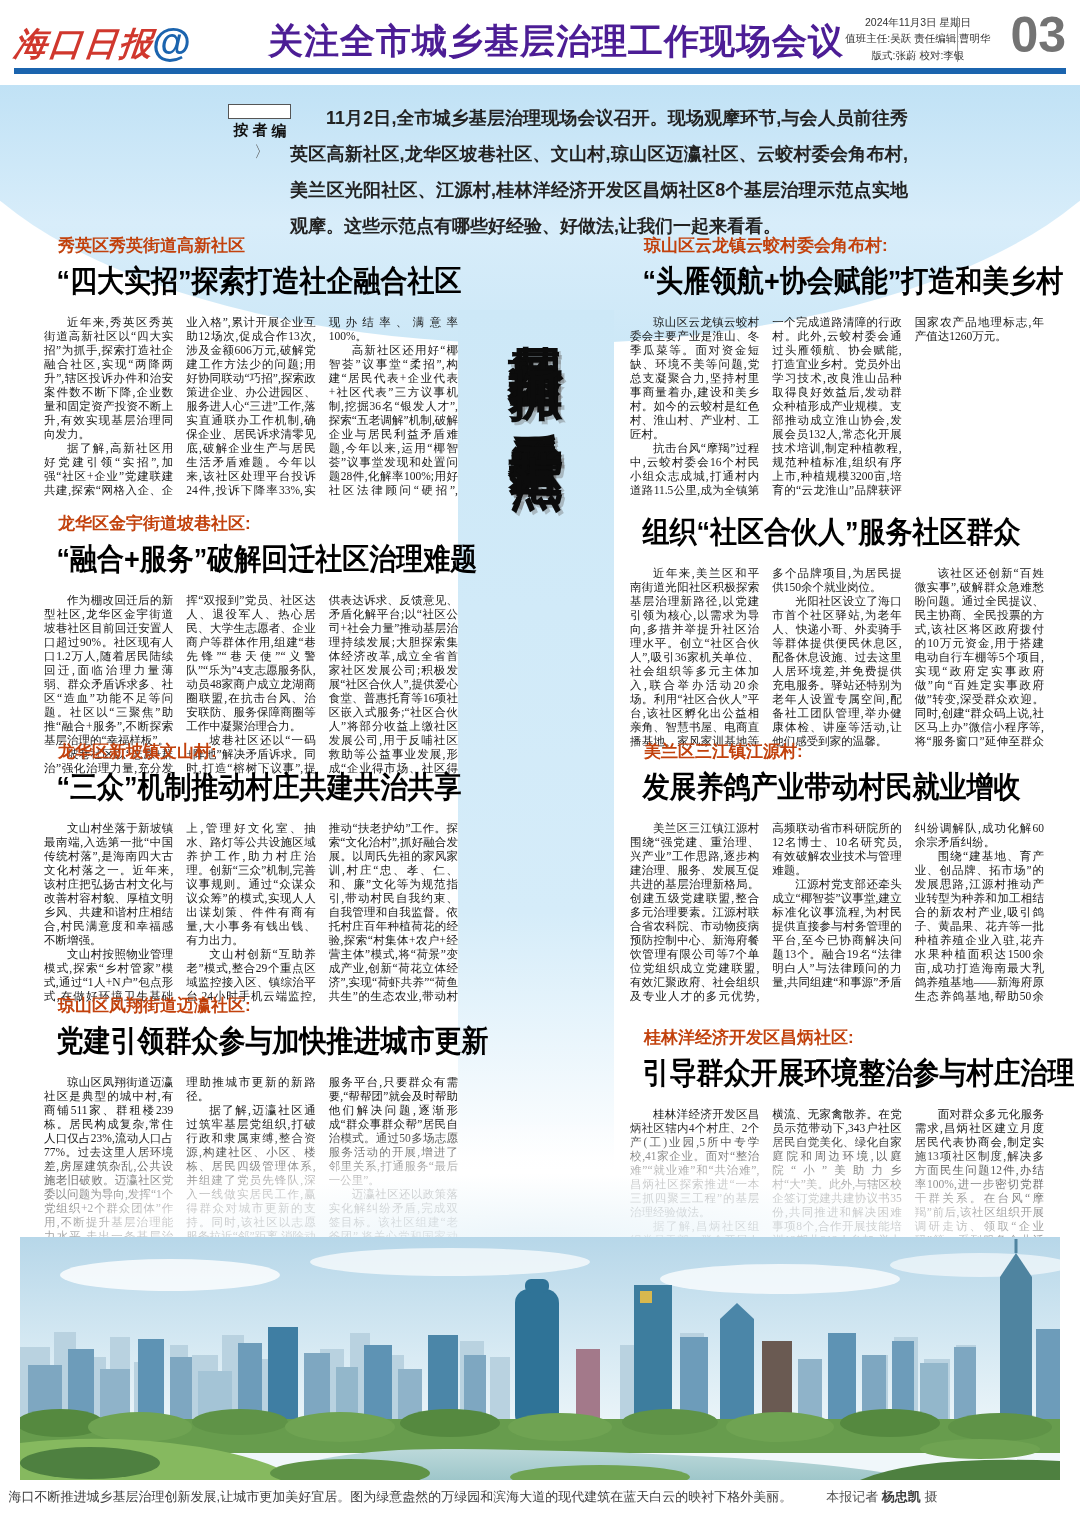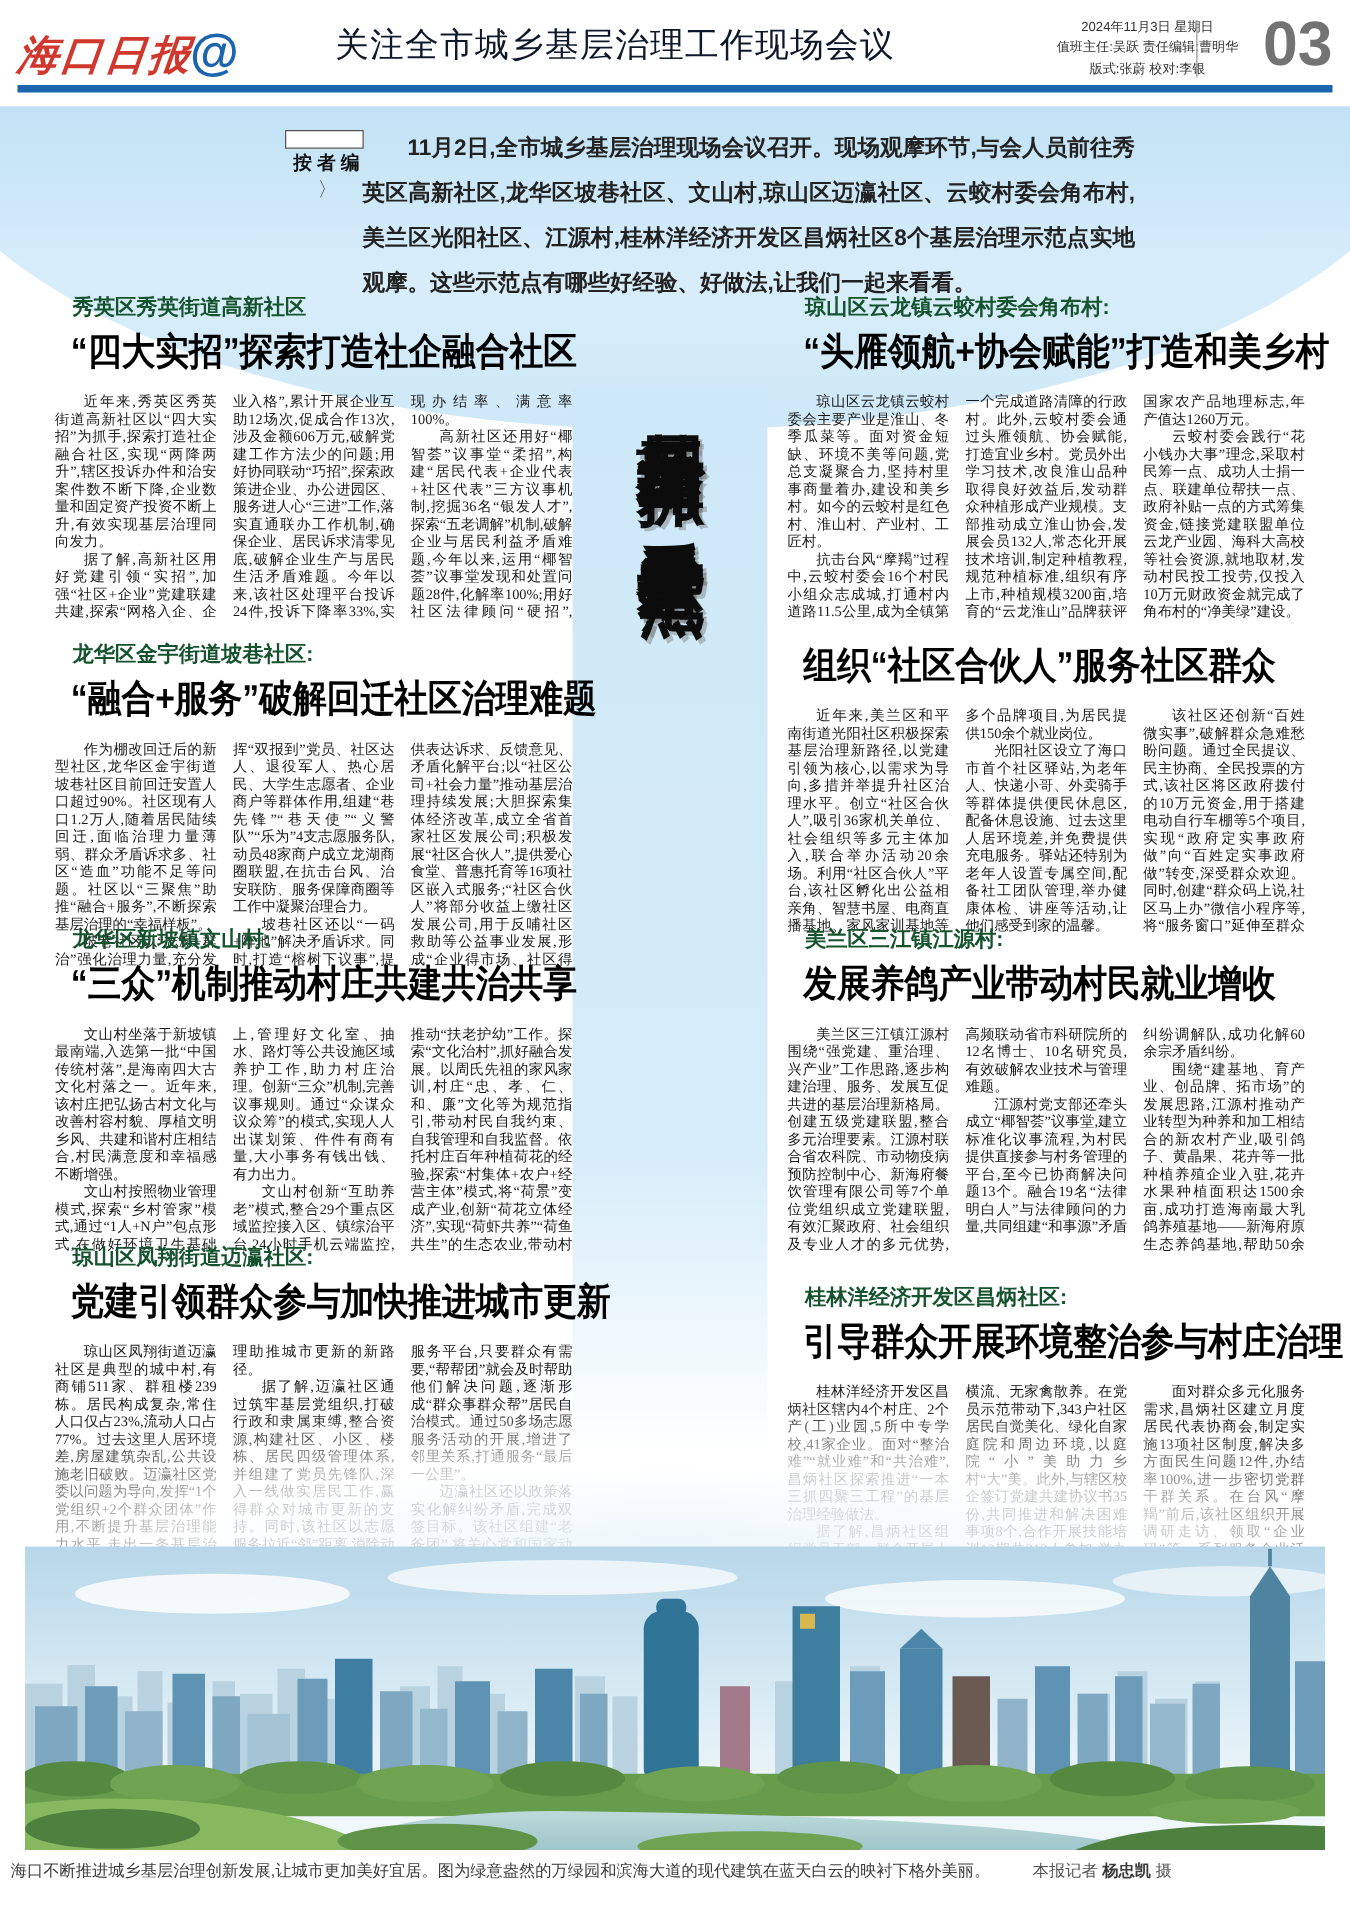--- a/index.html
+++ b/index.html
@@ -5,22 +5,22 @@
   html,body{margin:0;padding:0;background:#e9e9e9;}
   .page{position:relative;width:1080px;height:1529px;background:#ffffff;margin:0 auto;
         overflow:hidden;font-family:"Liberation Sans",sans-serif;color:#1a1a1a;}
 
   
   .masthead{position:absolute;left:0;top:0;width:1080px;height:85px;background:#fff;z-index:5;}
   .logo{position:absolute;left:14px;top:22px;font-family:"DejaVu Serif",serif;
         font-style:italic;font-weight:bold;font-size:33px;color:#d0372d;
         transform:skewX(-6deg);letter-spacing:2px;}
   .logo-at{position:absolute;left:152px;top:20px;font-size:40px;font-weight:bold;color:#1b64ae;}
-  .main-title{position:absolute;left:268px;top:18px;font-size:27px;font-weight:400;
-        color:#0f172a;letter-spacing:1px;white-space:nowrap;}
+  .main-title{position:absolute;left:268px;top:18px;font-size:35px;font-weight:700;
+        color:#4c1d95;letter-spacing:1px;white-space:nowrap;}
   .date-block{position:absolute;right:62px;top:14px;text-align:center;font-size:10.5px;
         line-height:1.55;color:#333;width:200px;}
   .num-divider{position:absolute;right:122px;top:16px;width:1px;height:46px;background:#9a9a9a;}
   .page-num{position:absolute;right:14px;top:6px;font-size:50px;font-weight:bold;color:#737373;
         font-family:"Liberation Sans",sans-serif;}
   .blue-rule{position:absolute;left:14px;top:68px;width:1052px;height:6px;background:#1b64ae;}
 
   
   .note-ellipse{position:absolute;left:-70px;top:76px;width:1220px;height:268px;
         background:linear-gradient(180deg,#bfe1f5 0%,#d8edfa 55%,#cde8f7 100%);
@@ -40,21 +40,21 @@
         flex-direction:column;align-items:center;gap:58px;z-index:3;}
   .v-headline span{writing-mode:vertical-rl;text-orientation:upright;font-size:54px;
         font-weight:900;color:#0c0c0c;letter-spacing:4px;
         text-shadow:3px 3px 0 rgba(110,110,110,0.4);font-family:"Liberation Sans",sans-serif;}
 
   
   .article{position:absolute;width:414px;}
   .art-left{left:44px;}
   .art-right{left:630px;}
   .row1{top:234px;} .row2{top:512px;} .row3{top:740px;} .row4{top:994px;}
-  .kicker{font-size:17px;font-weight:bold;color:#14532d;padding-left:14px;margin:0 0 4px 0;}
+  .kicker{font-size:17px;font-weight:bold;color:#c2410c;padding-left:14px;margin:0 0 4px 0;}
   .headline{font-size:30px;font-weight:900;color:#000;margin:0;padding-left:14px;
         white-space:nowrap;transform:scaleX(0.9);transform-origin:0 50%;letter-spacing:0;}
   .art-body{margin-top:13px;height:186px;overflow:hidden;column-count:3;column-gap:13px;
         column-fill:auto;font-family:"Liberation Serif",serif;font-size:11.5px;line-height:1.22;
         text-align:justify;color:#191919;}
   .art-body p{margin:0;text-indent:2em;}
   .byline{position:absolute;right:6px;bottom:14px;font-size:12px;color:#222;
         font-family:"Liberation Serif",serif;}
   .byline b{font-family:"Liberation Sans",sans-serif;}
 
@@ -142,21 +142,20 @@
       <p>迈瀛社区还以政策落实化解纠纷矛盾,完成双签目标。该社区组建“老爸团”,将关心党和国家动态、热心社区发展的“老爸”组织起来,为群众宣讲党史、解读政策、化解纠纷。城市更新启动后,迈瀛社区仅用25天就完成了签约率双超90%的目标。</p>
     </div>
   </div>
 
   <div class="article art-right row1">
     <div class="kicker">琼山区云龙镇云蛟村委会角布村:</div>
     <div class="headline">“头雁领航+协会赋能”打造和美乡村</div>
     <div class="art-body">
       <p>琼山区云龙镇云蛟村委会主要产业是淮山、冬季瓜菜等。面对资金短缺、环境不美等问题,党总支凝聚合力,坚持村里事商量着办,建设和美乡村。如今的云蛟村是红色村、淮山村、产业村、工匠村。</p>
       <p>抗击台风“摩羯”过程中,云蛟村委会16个村民小组众志成城,打通村内道路11.5公里,成为全镇第一个完成道路清障的行政村。此外,云蛟村委会通过头雁领航、协会赋能,打造宜业乡村。党员外出学习技术,改良淮山品种取得良好效益后,发动群众种植形成产业规模。支部推动成立淮山协会,发展会员132人,常态化开展技术培训,制定种植教程,规范种植标准,组织有序上市,种植规模3200亩,培育的“云龙淮山”品牌获评国家农产品地理标志,年产值达1260万元。</p>
-      <p>云蛟村委会践行“花小钱办大事”理念,采取村民筹一点、成功人士捐一点、联建单位帮扶一点、政府补贴一点的方式筹集资金,链接党建联盟单位云龙产业园、海科大高校等社会资源,就地取材,发动村民投工投劳,仅投入10万元财政资金就完成了角布村的“净美绿”建设。</p>
     </div>
   </div>
 
   <div class="article art-right row2">
     <div class="headline">组织“社区合伙人”服务社区群众</div>
     <div class="art-body">
       <p>近年来,美兰区和平南街道光阳社区积极探索基层治理新路径,以党建引领为核心,以需求为导向,多措并举提升社区治理水平。创立“社区合伙人”,吸引36家机关单位、社会组织等多元主体加入,联合举办活动20余场。利用“社区合伙人”平台,该社区孵化出公益相亲角、智慧书屋、电商直播基地、家风家训基地等多个品牌项目,为居民提供150余个就业岗位。</p>
       <p>光阳社区设立了海口市首个社区驿站,为老年人、快递小哥、外卖骑手等群体提供便民休息区,配备休息设施、过去这里人居环境差,并免费提供充电服务。驿站还特别为老年人设置专属空间,配备社工团队管理,举办健康体检、讲座等活动,让他们感受到家的温馨。</p>
       <p>该社区还创新“百姓微实事”,破解群众急难愁盼问题。通过全民提议、民主协商、全民投票的方式,该社区将区政府拨付的10万元资金,用于搭建电动自行车棚等5个项目,实现“政府定实事政府做”向“百姓定实事政府做”转变,深受群众欢迎。同时,创建“群众码上说,社区马上办”微信小程序等,将“服务窗口”延伸至群众家中,切实提升居民的幸福指数。</p>
     </div>

